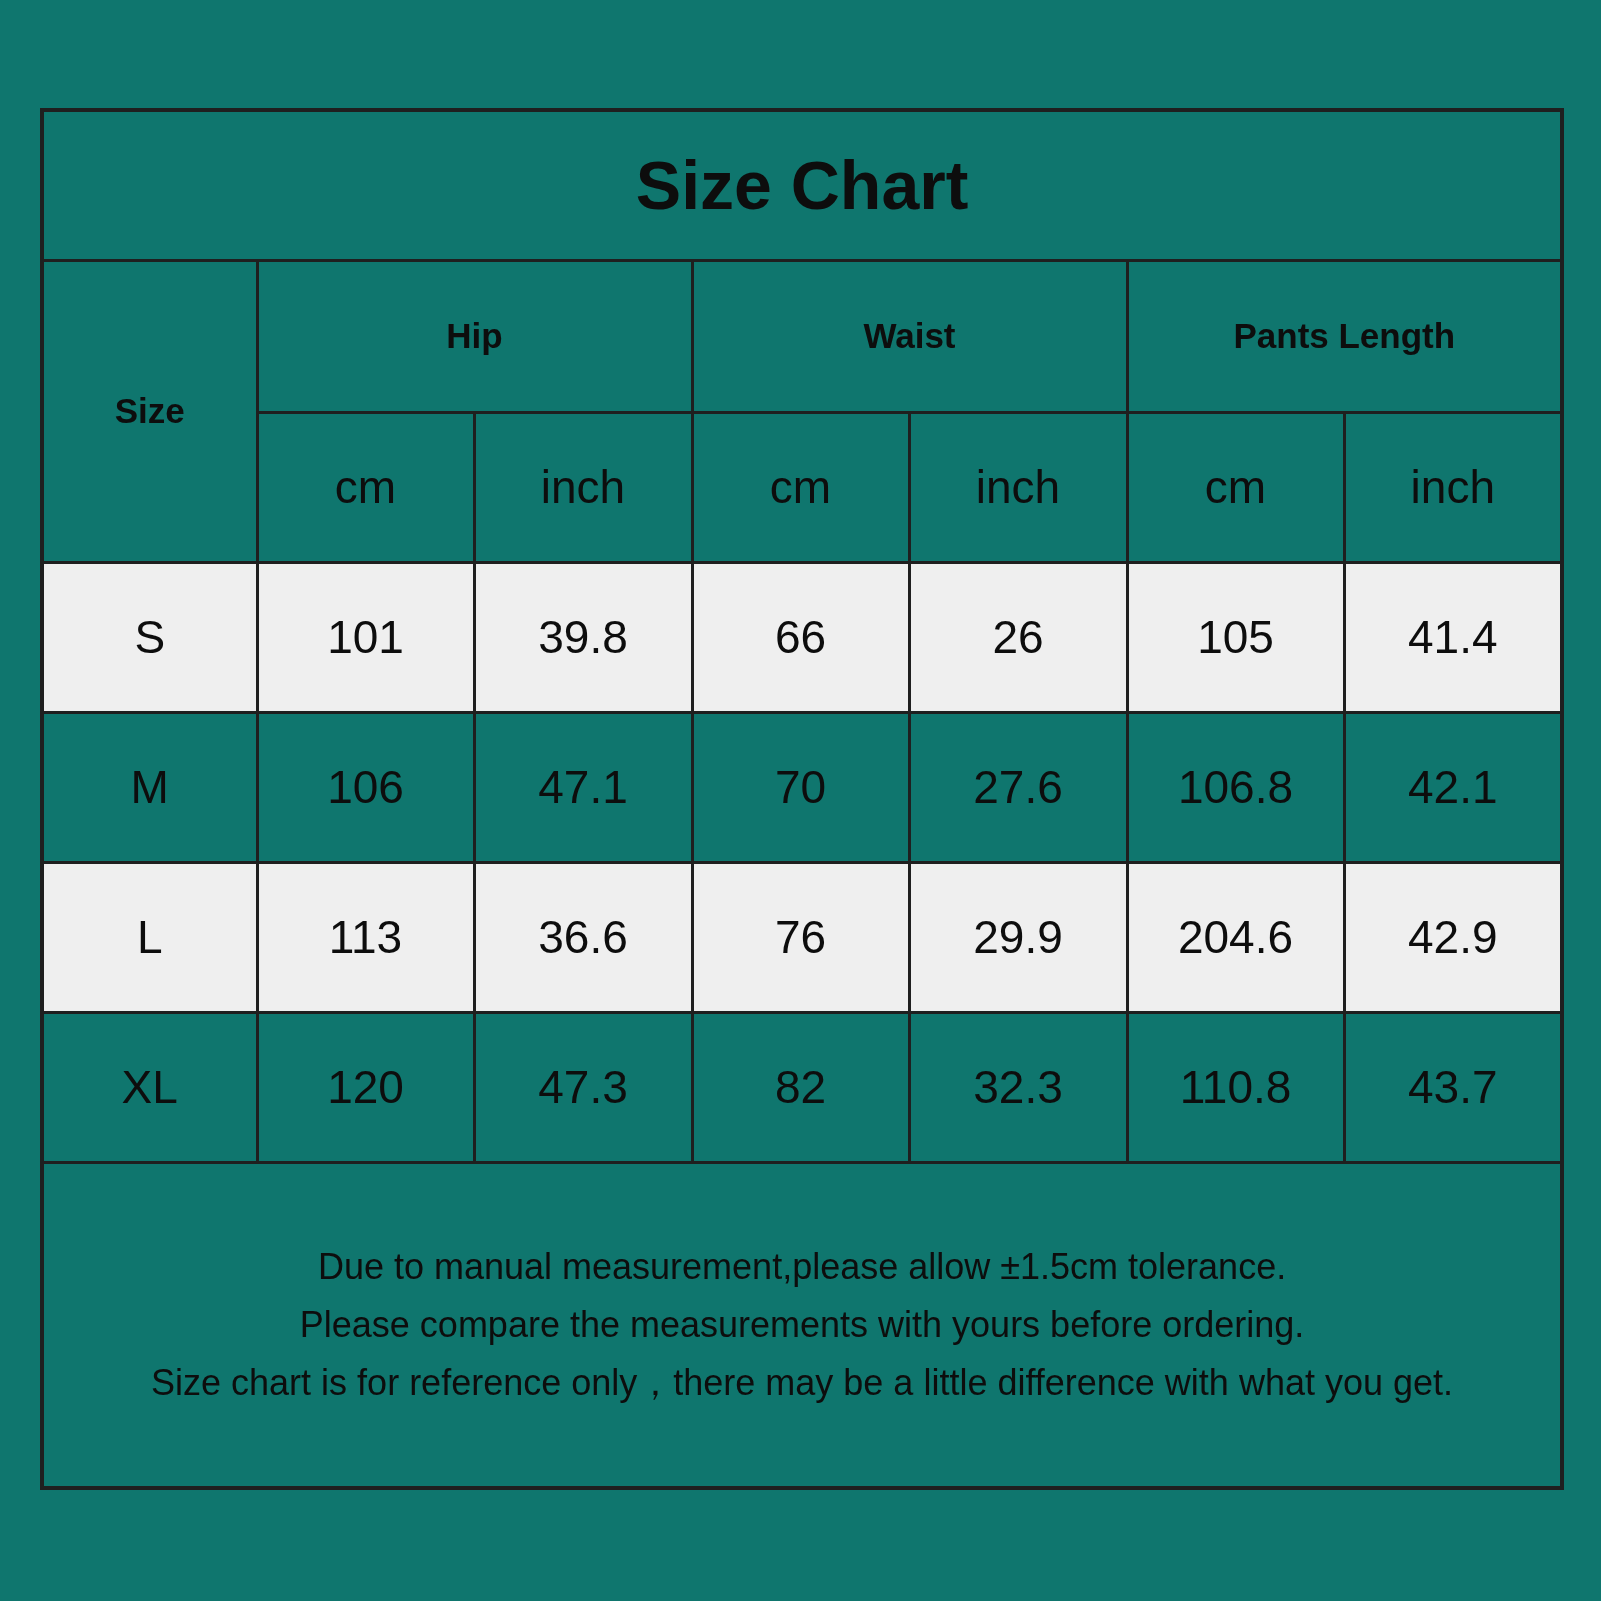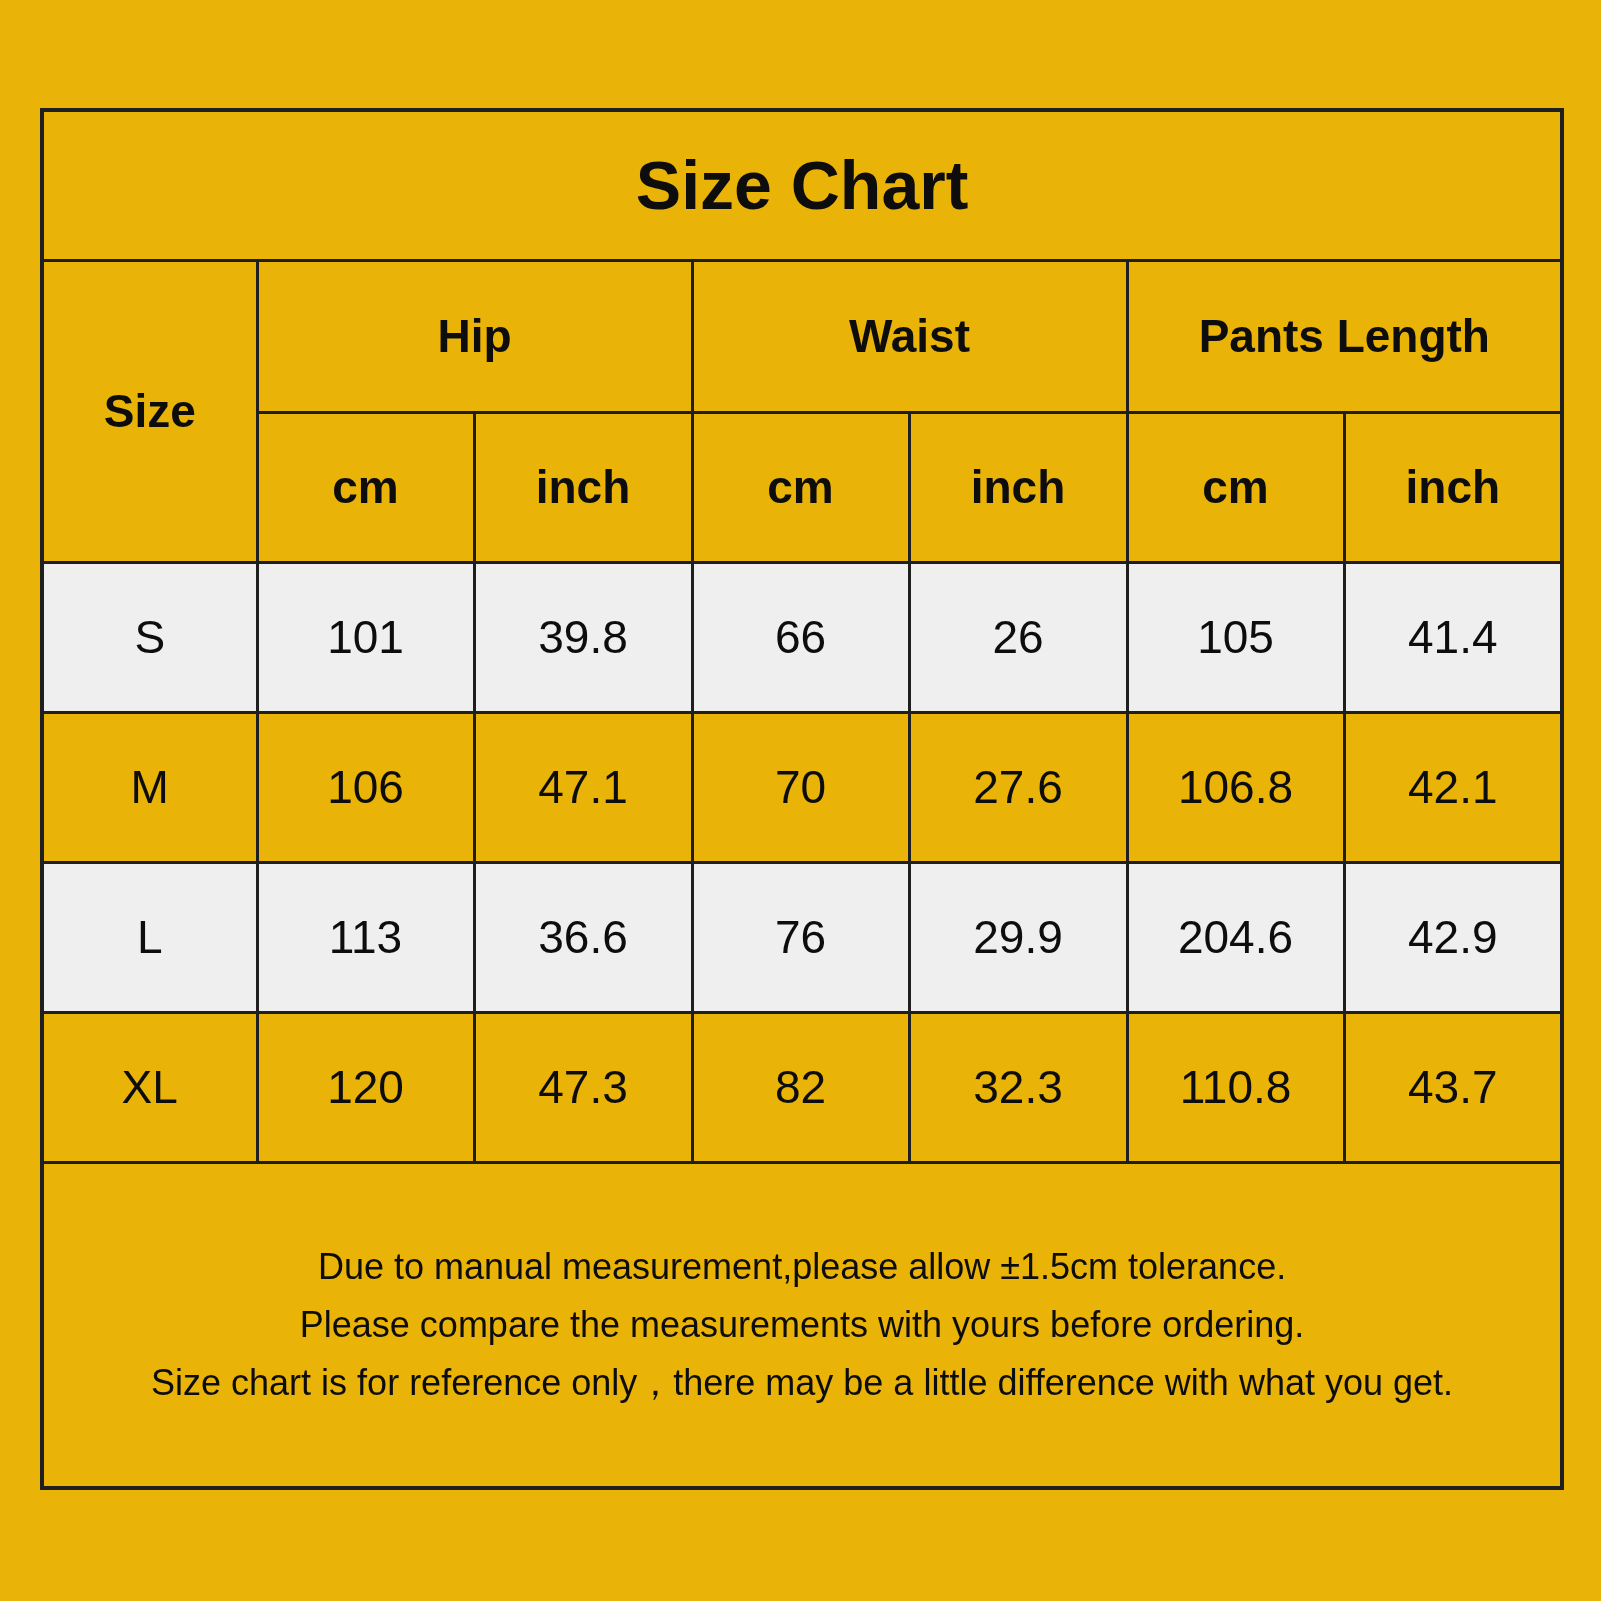--- a/index.html
+++ b/index.html
@@ -10,21 +10,21 @@
   body {
     width: 1601px;
     height: 1601px;
     font-family: "Liberation Sans", "DejaVu Sans", sans-serif;
     color: #0d0d0d;
   }
   .canvas {
     position: relative;
     width: 1601px;
     height: 1601px;
-    background: #eab308;
+    background: #0f766e;
     overflow: hidden;
   }
   table.size-table {
     position: absolute;
     left: 40px;
     top: 108px;
     width: 1520px;
     height: 1382px;
     border-collapse: collapse;
     table-layout: fixed;
@@ -40,26 +40,26 @@
   tr.title-row   { height: 150px; }
   tr.group-row   { height: 152px; }
   tr.unit-row    { height: 150px; }
   tr.data-row    { height: 150px; }
 
   .title-cell {
     font-size: 68px;
     font-weight: bold;
   }
   .head-cell {
-    font-size: 46px;
+    font-size: 35px;
     font-weight: bold;
   }
   .unit-cell {
     font-size: 46px;
-    font-weight: bold;
+    font-weight: normal;
   }
   .val-cell {
     font-size: 46px;
     font-weight: normal;
   }
   tr.shaded td { background: #efefef; }
 
   .notes-cell {
     text-align: left;
     vertical-align: top;

